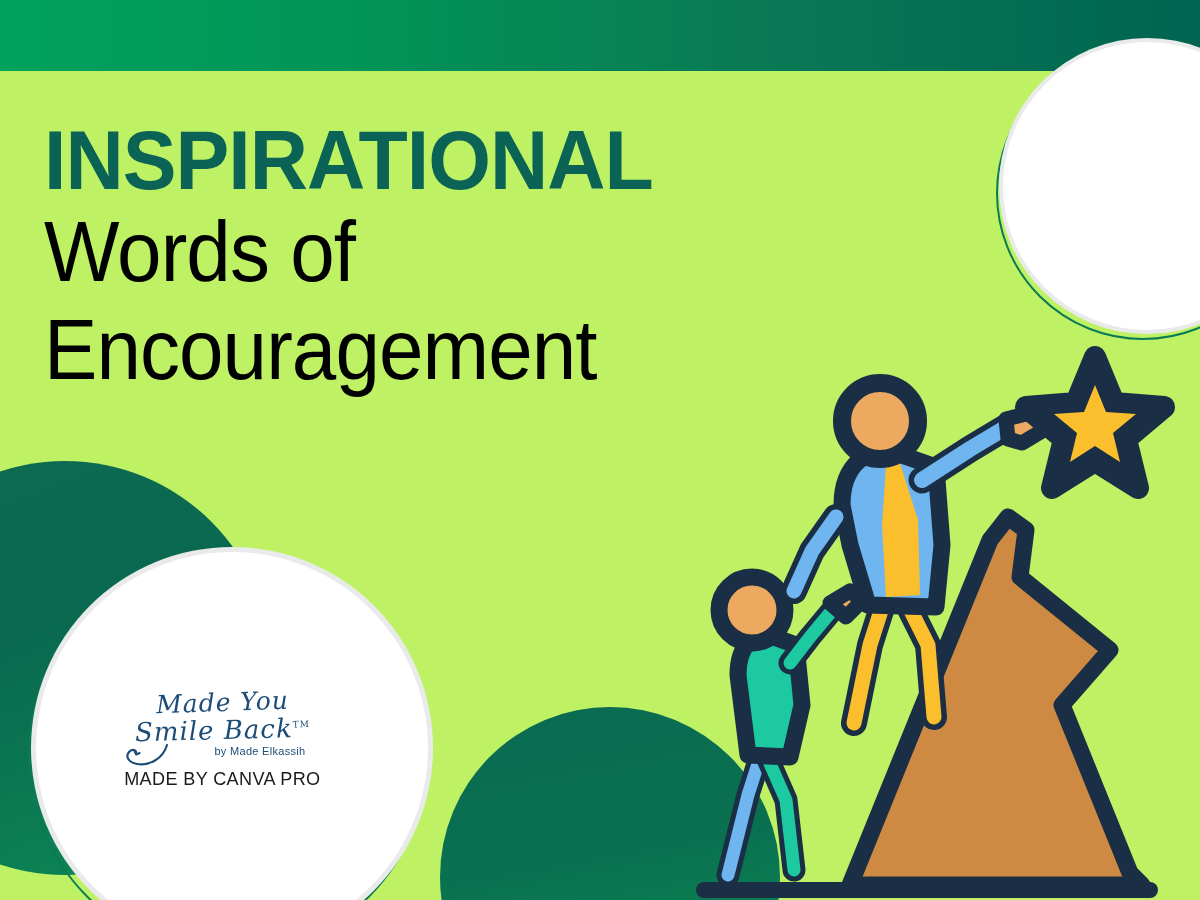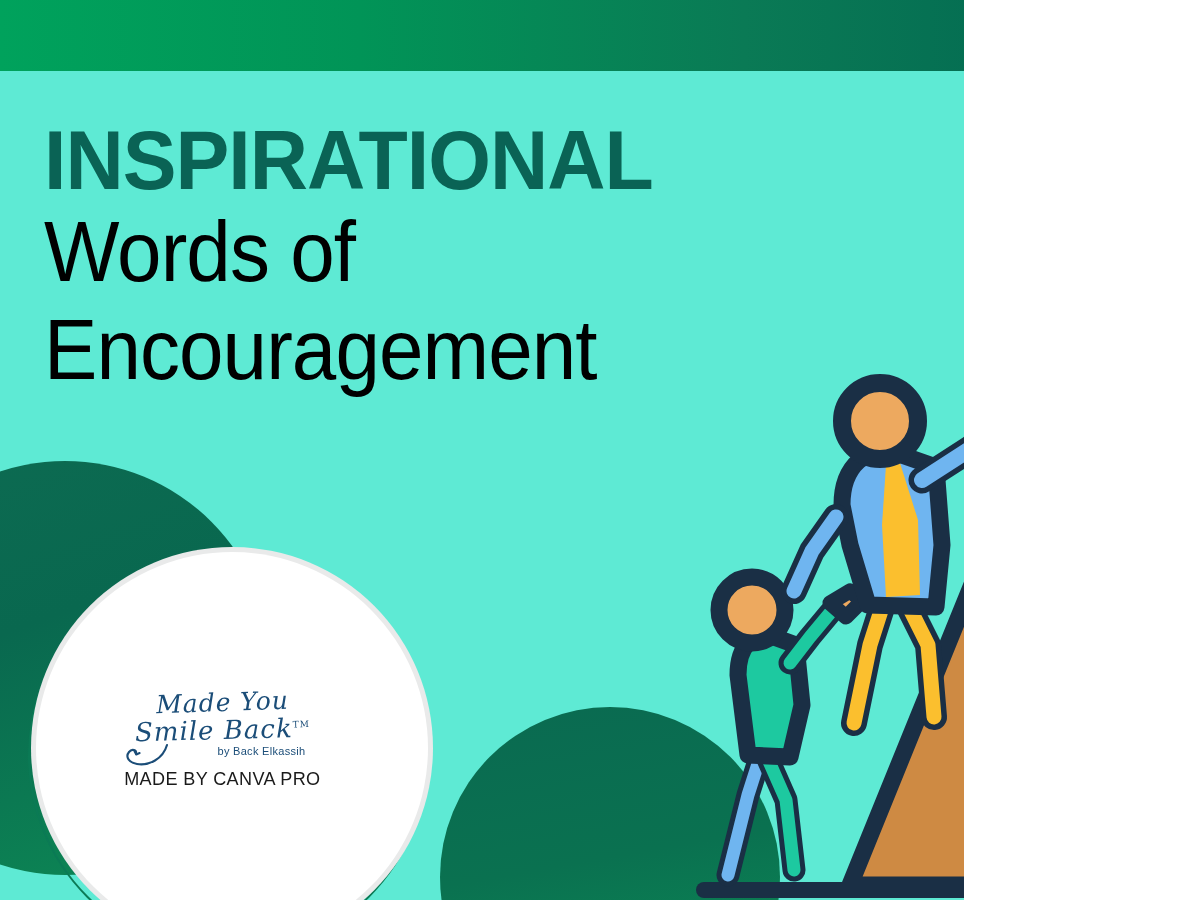--- a/index.html
+++ b/index.html
@@ -2,24 +2,24 @@
 <html><head>
 <meta charset="utf-8">
 <style>
   html, body {
     margin: 0;
     padding: 0;
     background: #ffffff;
   }
   #canvas {
     position: relative;
-    width: 964px;
+    width: 1200px;
     height: 900px;
     overflow: hidden;
-    background: #5eead4;
+    background: #bef264;
     font-family: "Liberation Sans", sans-serif;
   }
 
   
   #top-bar {
     position: absolute;
     left: 0; top: 0;
     width: 1200px; height: 71px;
     background: linear-gradient(90deg, #00A25C 0%, #019457 30%, #0a7a55 62%, #006450 100%);
     z-index: 2;
@@ -198,21 +198,21 @@
   </div>
 
   <div id="logo-block">
     <div id="logo-script">
       <svg id="logo-swash" viewBox="0 0 46 24">
         <path d="M44 2 C40 16, 26 23, 14 21 C6 19.5, 2 14, 6 9 C9 5.2, 14 7, 13 11" fill="none" stroke="#1b4d78" stroke-width="2.1" stroke-linecap="round"></path>
         <path d="M11.5 8.2 L13.3 11.4 L16.6 10.1" fill="none" stroke="#1b4d78" stroke-width="2.1" stroke-linecap="round" stroke-linejoin="round"></path>
       </svg>
       <span id="logo-line1">Made You</span>
       <span id="logo-line2"><span>Smile Back</span><span id="logo-tm">TM</span></span>
-      <div id="logo-byline">by Back Elkassih</div>
+      <div id="logo-byline">by Made Elkassih</div>
     </div>
     <div id="made-by">MADE BY CANVA PRO</div>
   </div>
 
   <svg id="illustration" viewBox="0 0 510 555">
     <g stroke="#1A2F45" stroke-width="17" stroke-linejoin="round" stroke-linecap="round" fill="none">
 
       <g>
         <path d="M160 540 L300 195 L318 172 L336 185 L330 232 L420 305 L372 360 L440 528 L452 540 Z" fill="#CE8A43" stroke="#1A2F45" stroke-width="17"></path>
       </g>

